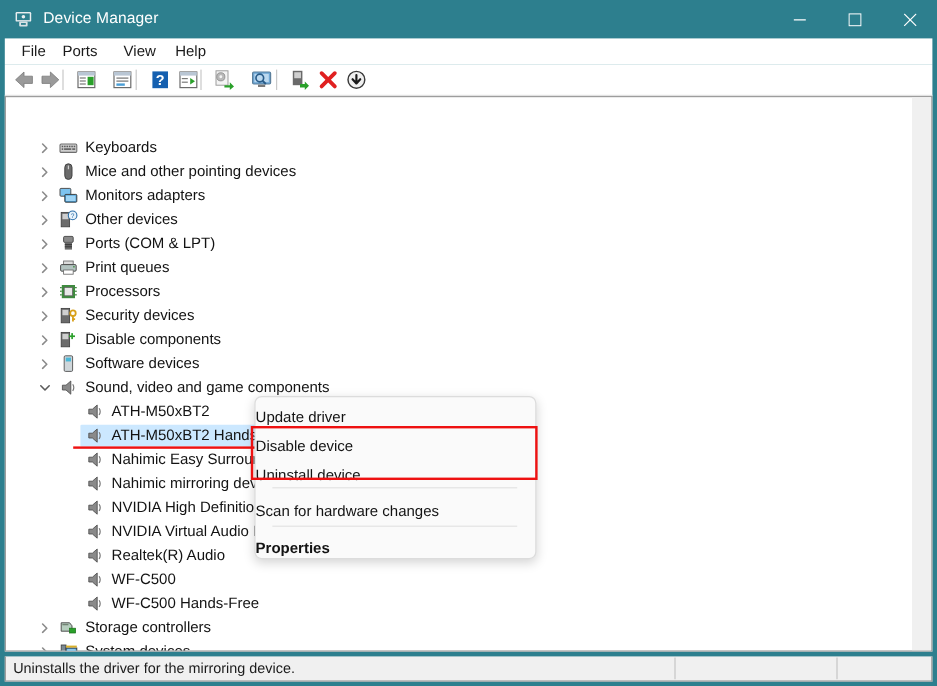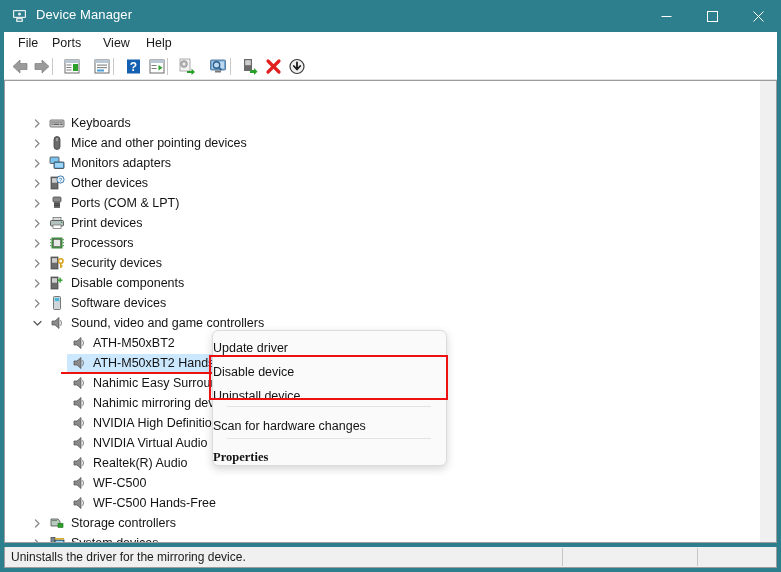--- a/index.html
+++ b/index.html
@@ -107,21 +107,21 @@
     box-sizing:border-box;
     overflow:hidden;
   }
   .mi{
     position:absolute;left:0;width:233px;height:26px;
     display:flex;align-items:center;
     font-size:12.5px;color:#131313;
     box-sizing:border-box;
     cursor:default;white-space:nowrap;
   }
-  .mi.bold{font-weight:bold;font-family:Liberation Serif, serif;}
+  .mi.bold{font-weight:bold;}
   .msep{
     position:absolute;left:14px;width:204px;height:1px;background:#e3e3e3;
   }
   #redbox{
     position:absolute;left:209px;top:355px;width:239px;height:45px;
     border:2px solid #ee1111;
     box-sizing:border-box;
     pointer-events:none;
   }
   
@@ -374,21 +374,21 @@
             </svg>
           </span>
         <span class="ico" style="left:44px">
           <svg width="16" height="16" viewBox="0 0 16 16">
               <rect x="4" y="2.5" width="8" height="3" fill="#dcdcdc" stroke="#6a6a6a" stroke-width="0.7"></rect>
               <rect x="1.5" y="5.5" width="13" height="5.5" rx="1" fill="#b3c3c0" stroke="#4a4a4a" stroke-width="0.8"></rect>
               <rect x="4" y="10" width="8" height="3.5" fill="#ffffff" stroke="#6a6a6a" stroke-width="0.7"></rect>
               <circle cx="12.6" cy="7.3" r="0.7" fill="#3a8a3a"></circle>
             </svg>
         </span>
-        <span class="lbl" style="left:66px">Print devices</span>
+        <span class="lbl" style="left:66px">Print queues</span>
       </div>
 
       <div class="row">
         <span class="chev" style="left:24px">
             <svg width="7" height="9" viewBox="0 0 7 9">
               <path d="M1.5 1 L5 4.5 L1.5 8" fill="none" stroke="#8a8a8a" stroke-width="1.3" stroke-linecap="round" stroke-linejoin="round"></path>
             </svg>
           </span>
         <span class="ico" style="left:44px">
           <svg width="16" height="16" viewBox="0 0 16 16">
@@ -460,21 +460,21 @@
             <svg width="9" height="7" viewBox="0 0 9 7">
               <path d="M1 1.5 L4.5 5 L8 1.5" fill="none" stroke="#5a5a5a" stroke-width="1.3" stroke-linecap="round" stroke-linejoin="round"></path>
             </svg>
           </span>
         <span class="ico" style="left:44px">
           <svg width="16" height="16" viewBox="0 0 16 16">
               <path d="M3 6 L6 6 L10 2.5 L10 13.5 L6 10 L3 10 Z" fill="#8a8a8a" stroke="#4a4a4a" stroke-width="0.7" stroke-linejoin="round"></path>
               <path d="M11.6 5.2 Q13.4 8 11.6 10.8" fill="none" stroke="#7a7a7a" stroke-width="1"></path>
             </svg>
         </span>
-        <span class="lbl" style="left:66px">Sound, video and game controllers</span>
+        <span class="lbl" style="left:66px">Sound, video and game components</span>
       </div>
 
       <div class="row">
         <span class="ico" style="left:66px">
           <svg width="16" height="16" viewBox="0 0 16 16">
               <path d="M3 6 L6 6 L10 2.5 L10 13.5 L6 10 L3 10 Z" fill="#8a8a8a" stroke="#4a4a4a" stroke-width="0.7" stroke-linejoin="round"></path>
               <path d="M11.6 5.2 Q13.4 8 11.6 10.8" fill="none" stroke="#7a7a7a" stroke-width="1"></path>
             </svg>
         </span>
         <span class="lbl" style="left:88px">ATH-M50xBT2</span>

